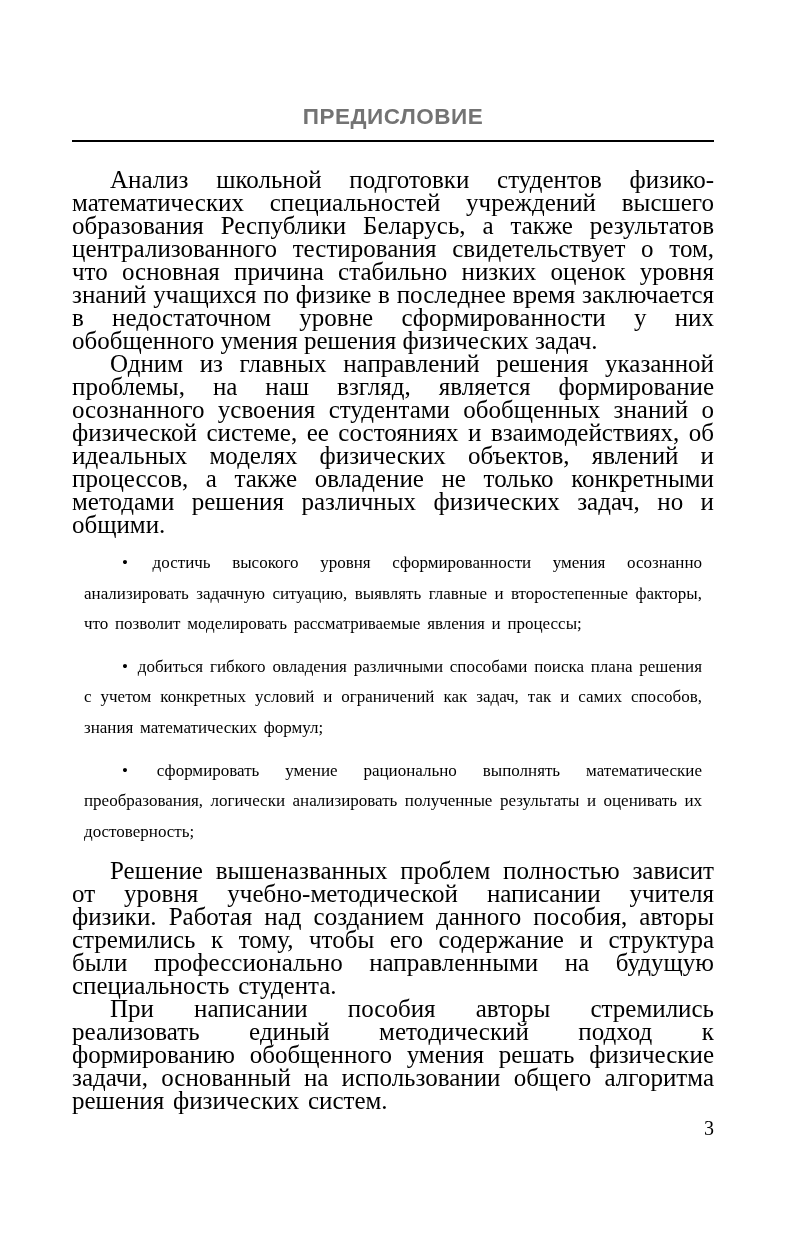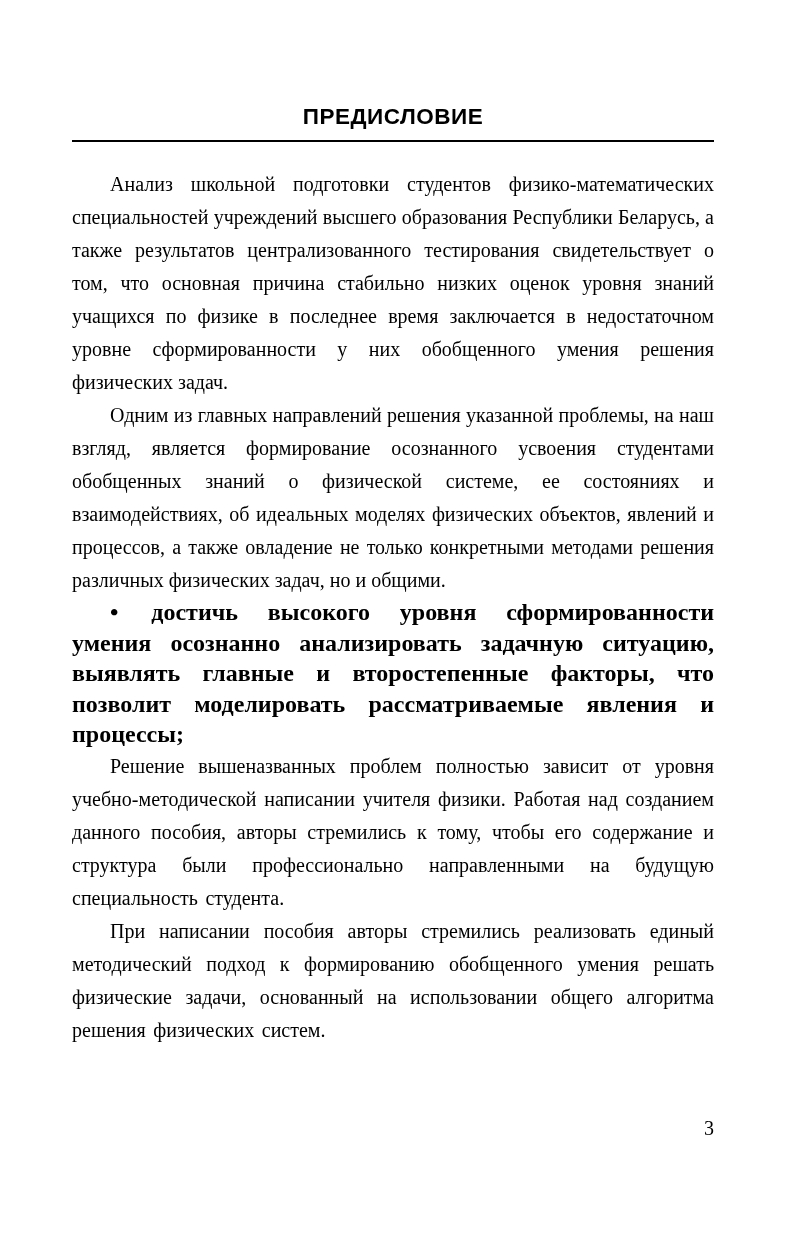--- a/index.html
+++ b/index.html
@@ -30,43 +30,42 @@
     width: 642px;
   }
   .doc-title {
     font-family: "Liberation Sans", "DejaVu Sans", sans-serif;
     font-weight: bold;
     font-size: 22.5px;
     letter-spacing: 0.5px;
     text-align: center;
     margin: 0;
     padding: 0 0 10px 0;
-    color: #000000;
+    color: #737373;
   }
   .title-rule {
     height: 2px;
     background: #000;
     width: 100%;
     margin: 0 0 26px 0;
   }
   p.para {
     margin: 0;
-    font-size: 20px;
-    line-height: 33px;
+    font-size: 25px;
+    line-height: 23px;
     text-align: justify;
     text-indent: 38px;
     hyphens: manual;
   }
   p.bullet {
-    margin: 0;
-    font-size: 24px;
+    margin: 12px;
+    font-size: 17px;
     line-height: 30.6px;
     text-align: justify;
     text-indent: 38px;
-    font-weight: bold;
   }
   p.bullet .bdot {
     letter-spacing: 3px;
   }
   .spread {
     word-spacing: 2.5px;
   }
   .spread2 {
     word-spacing: 5.5px;
   }
@@ -87,21 +86,23 @@
   <div class="content">
 
     <h1 class="doc-title">ПРЕДИСЛОВИЕ</h1>
     <div class="title-rule"></div>
 
     <p class="para">Анализ школьной подготовки студентов физико-математических специальностей учреждений высшего образования Республики Беларусь, а также результатов централизованного тестирования свидетельствует о том, что основная причина стабильно низких оценок уровня знаний учащихся по физике в последнее время заключается в недостаточном уровне сформированности у них обобщенного умения решения физических задач.</p>
     <p class="para">Одним из главных направлений решения указанной проблемы, на наш взгляд, является формирование осознанного усвоения студентами обобщенных знаний о физической системе, ее состояниях и взаимодействиях, об идеальных моделях физических объектов, явлений и процессов, а также овладение не только конкретными методами решения различных физических задач, но и общими.</p>
 
     <p class="bullet spread"><span class="bdot">•</span> <span>достичь высокого уровня сформированности умения осознанно анализировать задачную ситуацию, выявлять главные и второстепенные факторы, что позволит моделировать рассматриваемые явления и процессы;</span></p>
 
+    <p class="bullet spread"><span class="bdot">•</span> <span>добиться гибкого овладения различными способами поиска плана решения с учетом конкретных условий и ограничений как задач, так и самих способов, знания математических формул;</span></p>
 
+    <p class="bullet spread"><span class="bdot">•</span> <span>сформировать умение рационально выполнять математические преобразования, логически анализировать полученные результаты и оценивать их достоверность;</span></p>
 
 
     <p class="para spread">Решение вышеназванных проблем полностью зависит от уровня учебно-методической написании учителя физики. Работая над созданием данного пособия, авторы стремились к тому, чтобы его содержание и структура были профессионально направленными на будущую специальность студента.</p>
     <p class="para spread">При написании пособия авторы стремились реализовать единый методический подход к формированию обобщенного умения решать физические задачи, основанный на использовании общего алгоритма решения физических систем.</p>
 
   </div>
 
   <div class="page-number">3</div>
 
 </div>

